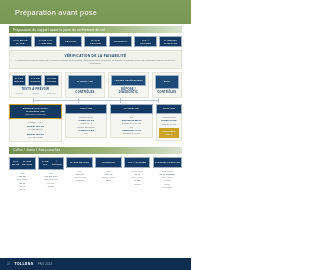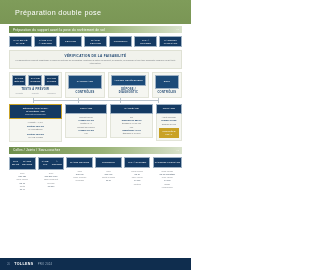--- a/index.html
+++ b/index.html
@@ -162,21 +162,21 @@
     padding-left:7px;
   }
   .footer-page{ color:#7e93ab; font-size:2.8px; }
   .footer-brand{ color:#ffffff; font-size:3.6px; font-weight:bold; letter-spacing:.4px;}
   .footer-meta{ color:#9fb2c4; font-size:2.8px; letter-spacing:.2px;}
 </style>
 </head>
 <body>
 
 <div class="page-header">
-  <div class="page-title">Préparation double pose</div>
+  <div class="page-title">Préparation avant pose</div>
 </div>
 
 <div class="sheet">
 
   <div class="band">
     <span class="band-label">Préparation du support avant la pose du revêtement de sol</span>
     <span class="band-tag">01</span>
   </div>
 
   <div class="row">

